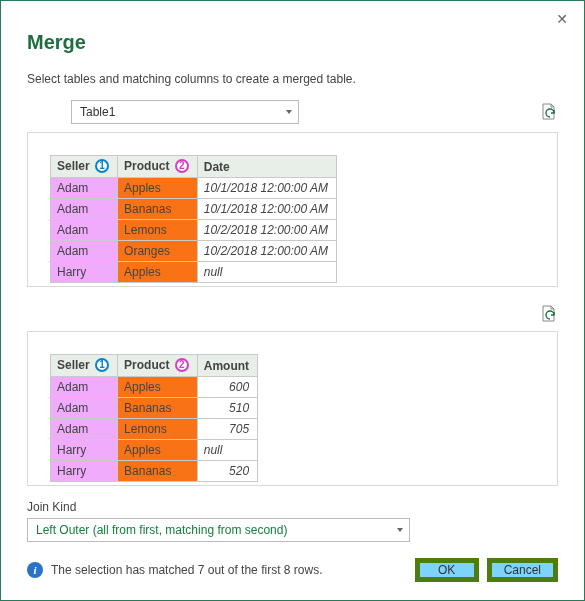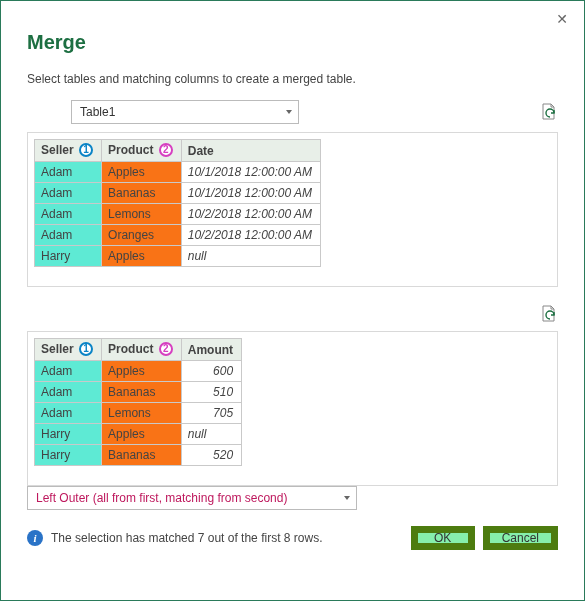--- a/index.html
+++ b/index.html
@@ -64,21 +64,21 @@
     width: 0; height: 0;
     border-left: 3px solid transparent;
     border-right: 3px solid transparent;
     border-top: 4px solid #666;
   }
   .spacer { flex: 1; }
   .preview-icon svg { display:block; }
   .table-box {
     border: 1px solid #d9d9d9;
     margin-top: 8px;
-    padding: 6px;
+    padding: 22px;
     height: 155px;
   }
   .table-box.box2 {
     height: 155px;
   }
   table.grid {
     border-collapse: collapse;
     font-size: 12px;
   }
   table.grid th, table.grid td {
@@ -87,21 +87,21 @@
     text-align: left;
     height: 20px;
     white-space: nowrap;
   }
   table.grid th {
     background: #e8efe8;
     color: #444;
     font-weight: 600;
     position: relative;
   }
-  table.grid td.seller-col { background: #5eead4; }
+  table.grid td.seller-col { background: #f0abfc; }
   table.grid td.prod-col { background: #f97316; }
   table.grid td.data-col { font-style: italic; text-align: right; }
   table.grid td.data-col.null { text-align: left; margin-left: 40px; }
   .badge {
     display: inline-flex;
     align-items: center;
     justify-content: center;
     width: 14px;
     height: 14px;
     border-radius: 50%;
@@ -113,29 +113,29 @@
     position: relative;
     top: -1px;
     background: #fff;
   }
   .badge.b1 { border-color: #0a84c6; color: #0a84c6; }
   .badge.b2 { border-color: #d63fc0; color: #d63fc0; }
   .section-gap { height: 18px; }
   .label { font-size: 12px; color: #444; margin-top: 14px; margin-bottom: 4px; }
   .join-select {
     position: relative;
-    width: 330px;
+    width: 383px;
     height: 24px;
     border: 1px solid #bbb;
     background: #fff;
     display: flex;
     align-items: center;
     padding: 0 20px 0 8px;
     font-size: 12px;
-    color: #be185d;
+    color: #15803d;
   }
   .join-select .caret {
     position: absolute;
     right: 6px;
     top: 50%;
     transform: translateY(-50%);
     width: 0; height: 0;
     border-left: 3px solid transparent;
     border-right: 3px solid transparent;
     border-top: 4px solid #666;
@@ -156,22 +156,22 @@
     font-size: 11px;
     display: inline-flex;
     align-items: center;
     justify-content: center;
     font-family: Georgia, serif;
   }
   .footer .msg { flex: 1; font-size: 12px; color: #444; }
   .btn {
     min-width: 64px;
     height: 24px;
-    border: 7px solid #4d7c0f;
-    background: #86efac;
+    border: 5px solid #4d7c0f;
+    background: #7dd3fc;
     color: #333;
     font-size: 12px;
     display: inline-flex;
     align-items: center;
     justify-content: center;
     padding: 0 12px;
     cursor: pointer;
   }
 </style>
 </head>
@@ -281,20 +281,21 @@
           </tr>
       <tr>
             <td class="seller-col">Harry</td>
             <td class="prod-col">Bananas</td>
             <td class="data-col">520</td>
           </tr>
     </tbody>
       </table>
   </div>
 
+  <div class="label">Join Kind</div>
   <div class="join-select">
     <span>Left Outer (all from first, matching from second)</span>
     <span class="caret"></span>
   </div>
 
   <div class="footer">
     <span class="info-icon">i</span>
     <span class="msg">The selection has matched 7 out of the first 8 rows.</span>
     <button class="btn">OK</button>
     <button class="btn">Cancel</button>

